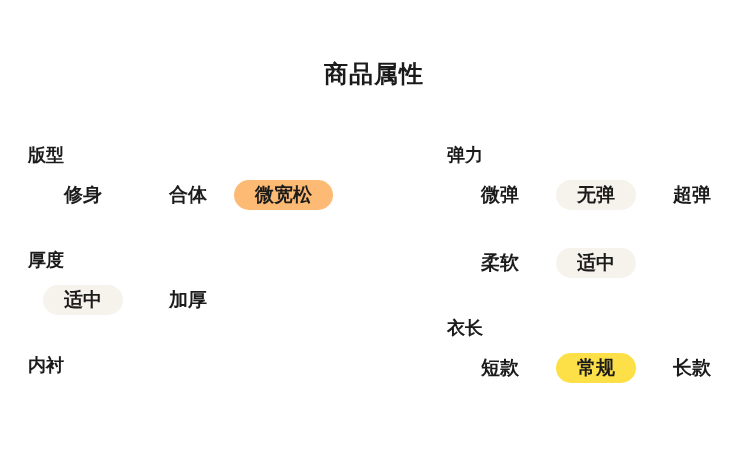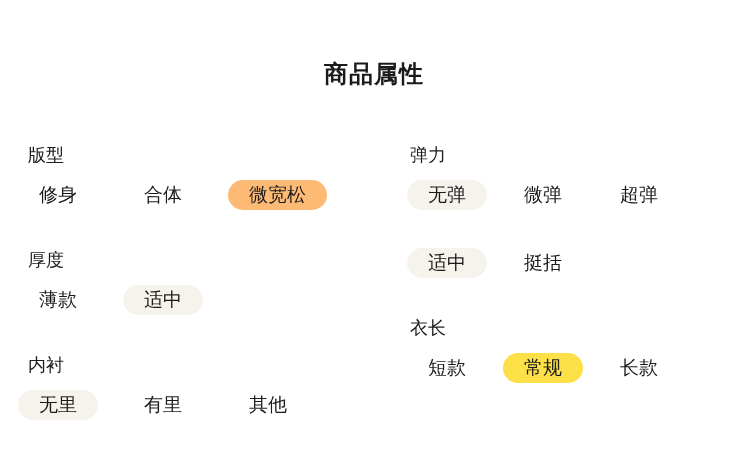--- a/index.html
+++ b/index.html
@@ -1,15 +1,15 @@
 <!DOCTYPE html>
 <html><head>
 <meta charset="utf-8">
 <style>
-  * { margin: 0; padding: 0; box-sizing: border-box; }
+  * { margin: 0; padding: 0; box-sizing: border-box; font-weight: bold; }
   html, body {
     width: 750px; height: 470px;
     background: #ffffff;
     font-family: "Liberation Sans", "DejaVu Sans", sans-serif;
     overflow: hidden;
     position: relative;
   }
   .page-title {
     position: absolute;
     top: 58px; left: 0;
@@ -18,36 +18,36 @@
     font-size: 24px;
     font-weight: 600;
     color: #1a1a1a;
     letter-spacing: 1px;
   }
   .attr-col {
     position: absolute;
     top: 143px;
   }
   .attr-col.left { left: 28px; }
-  .attr-col.right { left: 410px; }
+  .attr-col.right { left: 447px; }
   .attr-group { margin-bottom: 38px; }
   .group-label {
     font-size: 18px;
     line-height: 24px;
     color: #1b1b1b;
   }
   .options-row {
     display: flex;
     margin-top: 13px;
   }
   .attr-col.left  .options-row { margin-left: -10px; }
   .attr-col.right .options-row { margin-left: -3px; }
   .option-cell {
     display: flex;
-    justify-content: flex-start;
+    justify-content: flex-end;
     align-items: center;
     height: 30px;
   }
   .attr-col.left  .option-cell { width: 105px; }
   .attr-col.right .option-cell { width: 96px; }
   .option {
     display: inline-block;
     font-size: 19px;
     line-height: 22px;
     color: #1b1b1b;
@@ -76,65 +76,54 @@
         </div>
         <div class="option-cell">
           <span class="option selected" style="background: #fdba74;">微宽松</span>
         </div>
       </div>
     </div>
     <div class="attr-group">
       <div class="group-label">厚度</div>
       <div class="options-row">
         <div class="option-cell">
-          <span class="option">薄款</span>
+          <span class="option selected" style="background: rgb(246, 243, 236);">适中</span>
         </div>
         <div class="option-cell">
-          <span class="option selected" style="background: rgb(246, 243, 236);">适中</span>
+          <span class="option">加厚</span>
         </div>
       </div>
     </div>
     <div class="attr-group">
       <div class="group-label">内衬</div>
-      <div class="options-row">
-        <div class="option-cell">
-          <span class="option selected" style="background: rgb(246, 243, 236);">无里</span>
-        </div>
-        <div class="option-cell">
-          <span class="option">有里</span>
-        </div>
-        <div class="option-cell">
-          <span class="option">其他</span>
-        </div>
-      </div>
     </div>
   </div>
 
 <div class="attr-col right">
     <div class="attr-group">
       <div class="group-label">弹力</div>
       <div class="options-row">
         <div class="option-cell">
-          <span class="option selected" style="background: rgb(246, 243, 236);">无弹</span>
+          <span class="option">微弹</span>
         </div>
         <div class="option-cell">
-          <span class="option">微弹</span>
+          <span class="option selected" style="background: rgb(246, 243, 236);">无弹</span>
         </div>
         <div class="option-cell">
           <span class="option">超弹</span>
         </div>
       </div>
     </div>
     <div class="attr-group">
       <div class="options-row">
         <div class="option-cell">
-          <span class="option selected" style="background: rgb(246, 243, 236);">适中</span>
+          <span class="option">柔软</span>
         </div>
         <div class="option-cell">
-          <span class="option">挺括</span>
+          <span class="option selected" style="background: rgb(246, 243, 236);">适中</span>
         </div>
       </div>
     </div>
     <div class="attr-group">
       <div class="group-label">衣长</div>
       <div class="options-row">
         <div class="option-cell">
           <span class="option">短款</span>
         </div>
         <div class="option-cell">

